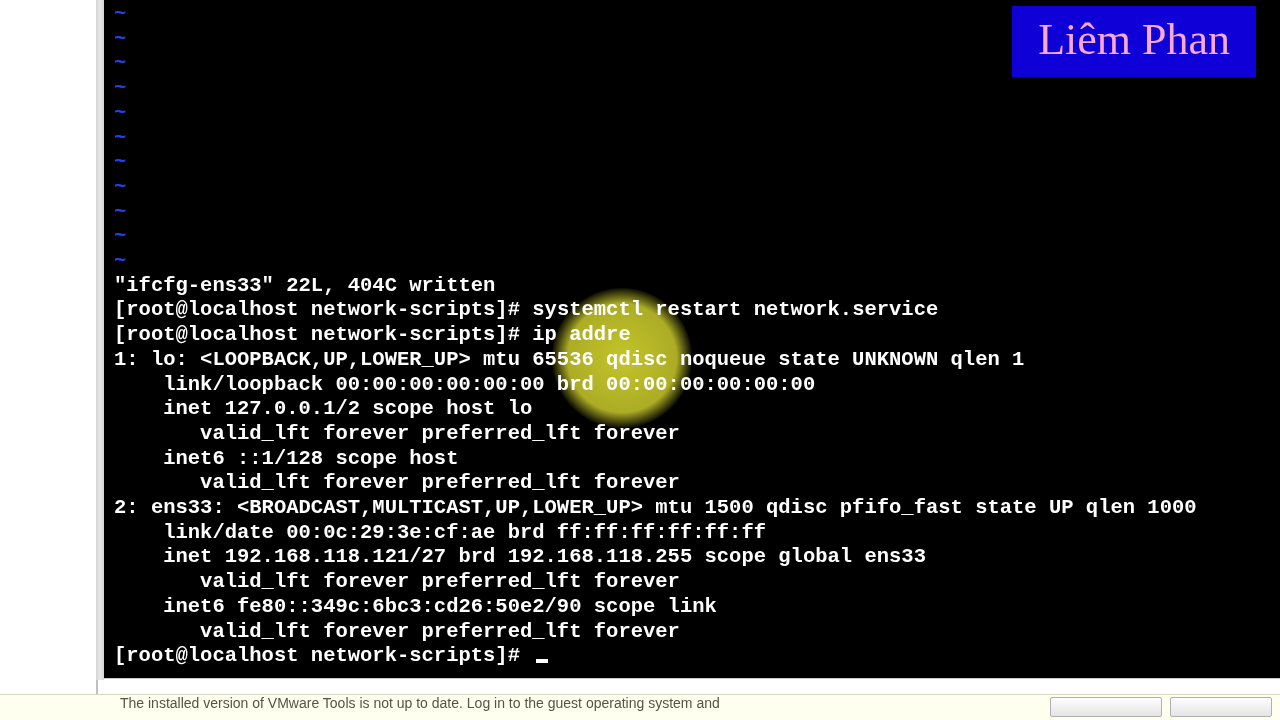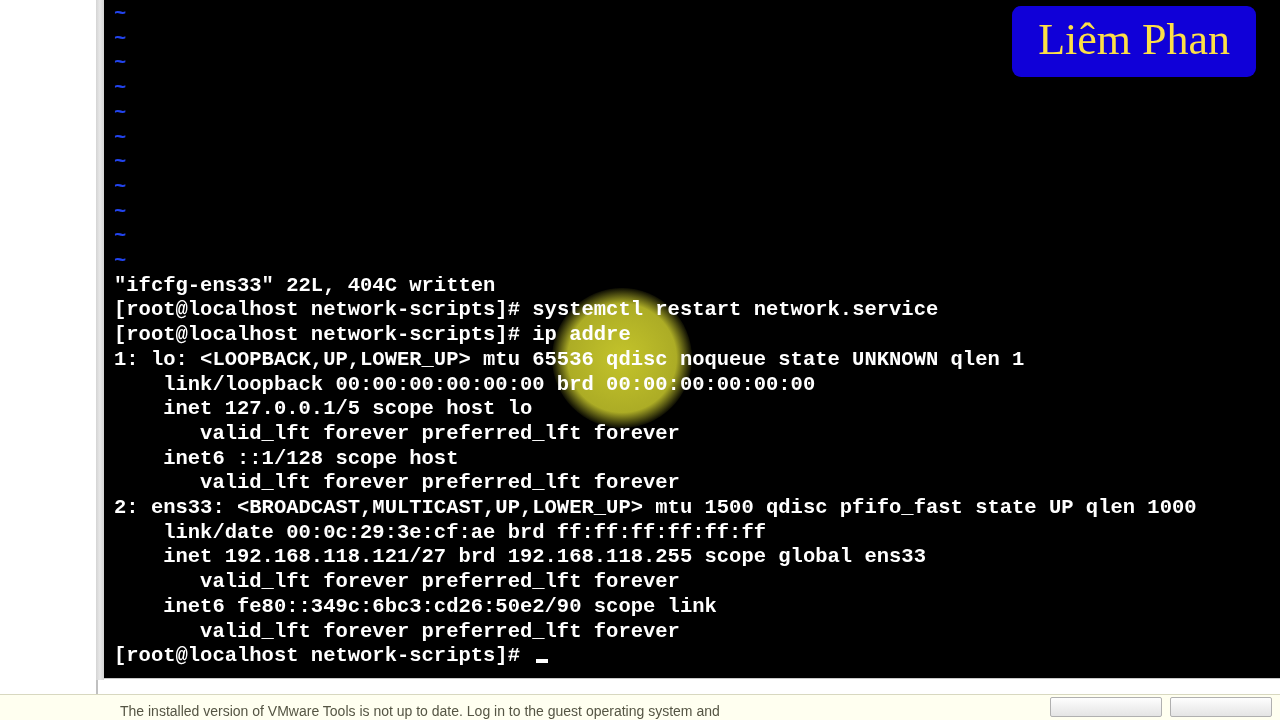--- a/index.html
+++ b/index.html
@@ -58,26 +58,25 @@
     height: 4px;
     background: #ffffff;
     vertical-align: -2px;
     margin-left: 4px;
   }
   .watermark {
     position: absolute;
     right: 24px;
     top: 6px;
     background: #1000d8;
-    color: #fde047;
+    color: #f9a8d4;
     font-family: "Times New Roman", serif;
     font-size: 44px;
     padding: 8px 26px 12px 26px;
     font-weight: normal;
-    border-radius: 9px;
   }
   .highlight-circle {
     position: absolute;
     left: 552px;
     top: 288px;
     width: 140px;
     height: 140px;
     border-radius: 50%;
     background: radial-gradient(circle, rgba(230,230,50,0.85) 0%, rgba(230,230,50,0.75) 55%, rgba(230,230,50,0.0) 72%);
     pointer-events: none;
@@ -103,21 +102,20 @@
   }
   .status-text {
     position: absolute;
     left: 120px;
     top: 0px;
     font-family: Arial, sans-serif;
     font-size: 14px;
     color: #555544;
     white-space: nowrap;
     filter: blur(0.7px);
-    margin-top: 8px;
   }
   .status-btn {
     position: absolute;
     top: 2px;
     height: 18px;
     background: linear-gradient(#fefefe,#e4e4e4);
     border: 1px solid #b0b0b0;
     border-radius: 2px;
   }
 </style>
@@ -136,21 +134,21 @@
 <span class="tilde">~</span>
 <span class="tilde">~</span>
 <span class="tilde">~</span>
 <span class="tilde">~</span>
 <span class="tilde">~</span>
 <span>"ifcfg-ens33" 22L, 404C written</span>
 <span>[root@localhost network-scripts]#</span> <span>systemctl restart network.service</span>
 <span>[root@localhost network-scripts]#</span> <span>ip addre</span>
 <span>1: lo: &lt;LOOPBACK,UP,LOWER_UP&gt; mtu 65536 qdisc noqueue state UNKNOWN qlen 1</span>
 <span>    link/loopback 00:00:00:00:00:00 brd 00:00:00:00:00:00</span>
-<span>    inet 127.0.0.1/5 scope host lo</span>
+<span>    inet 127.0.0.1/2 scope host lo</span>
 <span>       valid_lft forever preferred_lft forever</span>
 <span>    inet6 ::1/128 scope host</span>
 <span>       valid_lft forever preferred_lft forever</span>
 <span>2: ens33: &lt;BROADCAST,MULTICAST,UP,LOWER_UP&gt; mtu 1500 qdisc pfifo_fast state UP qlen 1000</span>
 <span>    link/date 00:0c:29:3e:cf:ae brd ff:ff:ff:ff:ff:ff</span>
 <span>    inet 192.168.118.121/27 brd 192.168.118.255 scope global ens33</span>
 <span>       valid_lft forever preferred_lft forever</span>
 <span>    inet6 fe80::349c:6bc3:cd26:50e2/90 scope link</span>
 <span>       valid_lft forever preferred_lft forever</span>
 <span>[root@localhost network-scripts]#</span> <span class="cursor"></span></div>

